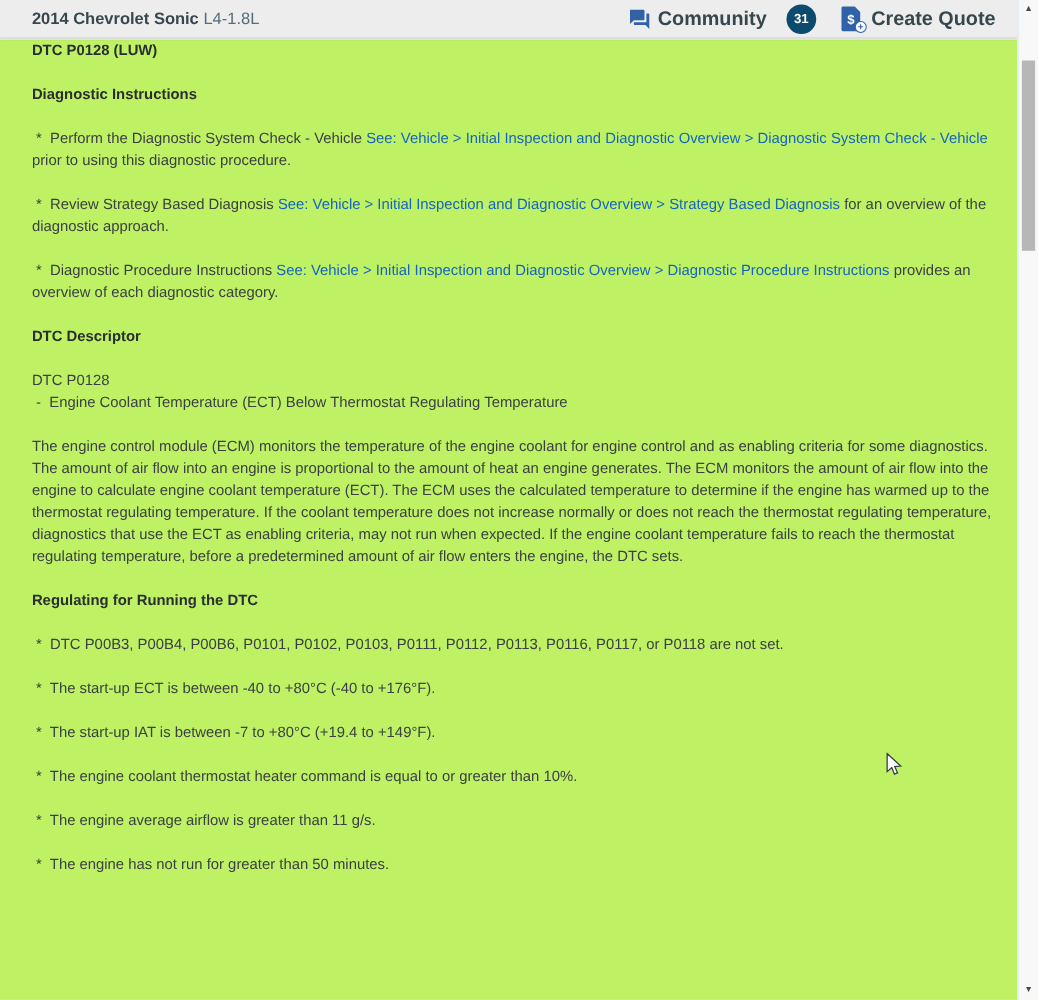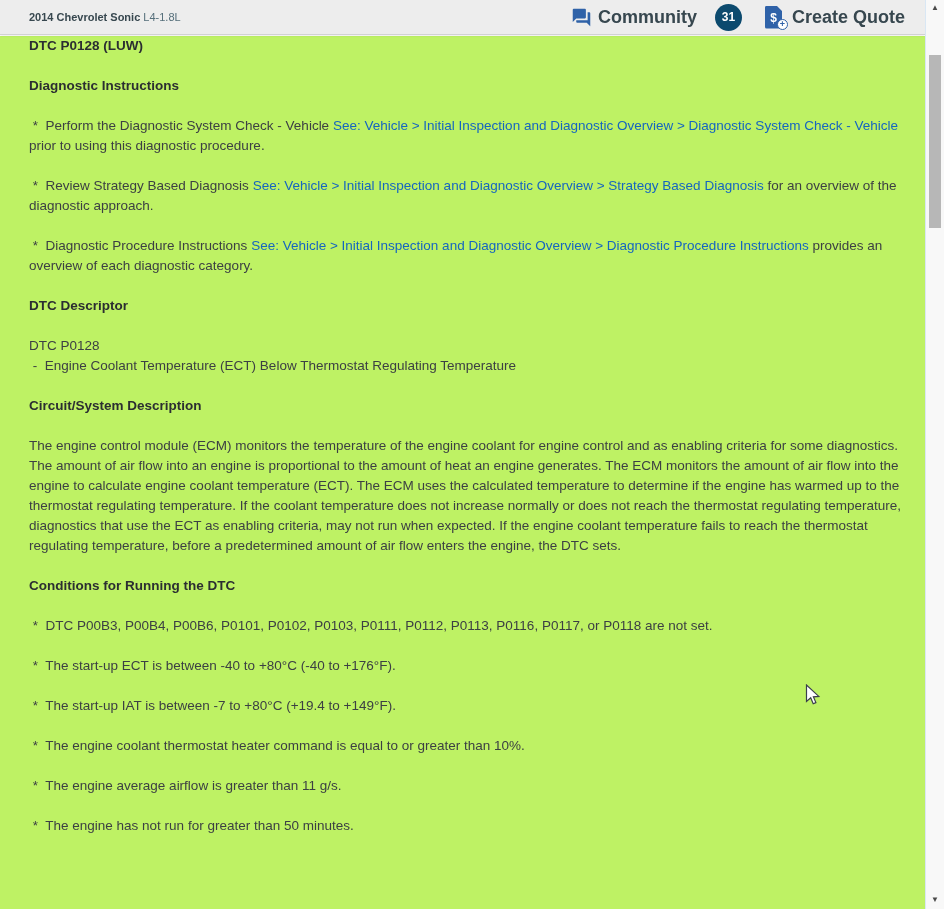--- a/index.html
+++ b/index.html
@@ -16,21 +16,21 @@
   
   .topbar {
     position: absolute; top: 0; left: 0; right: 19px; height: 35px;
     background: #ededed;
     border-bottom: 1px solid #d2d2d2;
     box-shadow: 0 1px 2px rgba(0,0,0,0.08);
     display: flex; align-items: center;
     padding: 0 20px 0 29px;
     z-index: 5;
   }
-  .topbar-title { font-size: 11px; color: #37474f; white-space: nowrap; }
+  .topbar-title { font-size: 15px; color: #37474f; white-space: nowrap; }
   .topbar-title b { font-weight: bold; }
   .topbar-title .engine { font-weight: normal; color: #546e7a; }
   .topbar-spacer { flex: 1; }
   .tb-btn {
     display: flex; align-items: center; gap: 6px;
     cursor: pointer; white-space: nowrap;
   }
   .tb-btn + .tb-btn { margin-left: 22px; }
   .tb-label { font-size: 18px; font-weight: 600; color: #37474f; }
   .badge {
@@ -134,25 +134,24 @@
   <p><span> *  Perform the Diagnostic System Check - Vehicle </span><a class="doclink">See: Vehicle &gt; Initial Inspection and Diagnostic Overview &gt; Diagnostic System Check - Vehicle</a><span> prior to using this diagnostic procedure.</span></p>
 
   <p><span> *  Review Strategy Based Diagnosis </span><a class="doclink">See: Vehicle &gt; Initial Inspection and Diagnostic Overview &gt; Strategy Based Diagnosis</a><span> for an overview of the diagnostic approach.</span></p>
 
   <p><span> *  Diagnostic Procedure Instructions </span><a class="doclink">See: Vehicle &gt; Initial Inspection and Diagnostic Overview &gt; Diagnostic Procedure Instructions</a><span> provides an overview of each diagnostic category.</span></p>
 
   <h3>DTC Descriptor</h3>
 
   <p><span>DTC P0128</span><br><span> -  Engine Coolant Temperature (ECT) Below Thermostat Regulating Temperature</span></p>
 
-  <h3>Circuit/System Description</h3>
 
   <p>The engine control module (ECM) monitors the temperature of the engine coolant for engine control and as enabling criteria for some diagnostics. The amount of air flow into an engine is proportional to the amount of heat an engine generates. The ECM monitors the amount of air flow into the engine to calculate engine coolant temperature (ECT). The ECM uses the calculated temperature to determine if the engine has warmed up to the thermostat regulating temperature. If the coolant temperature does not increase normally or does not reach the thermostat regulating temperature, diagnostics that use the ECT as enabling criteria, may not run when expected. If the engine coolant temperature fails to reach the thermostat regulating temperature, before a predetermined amount of air flow enters the engine, the DTC sets.</p>
 
-  <h3>Conditions for Running the DTC</h3>
+  <h3>Regulating for Running the DTC</h3>
 
   <p> *  DTC P00B3, P00B4, P00B6, P0101, P0102, P0103, P0111, P0112, P0113, P0116, P0117, or P0118 are not set.</p>
   <p> *  The start-up ECT is between -40 to +80°C (-40 to +176°F).</p>
   <p> *  The start-up IAT is between -7 to +80°C (+19.4 to +149°F).</p>
   <p> *  The engine coolant thermostat heater command is equal to or greater than 10%.</p>
   <p> *  The engine average airflow is greater than 11 g/s.</p>
   <p> *  The engine has not run for greater than 50 minutes.</p>
 </div>
 
 <div class="scrollbar">

